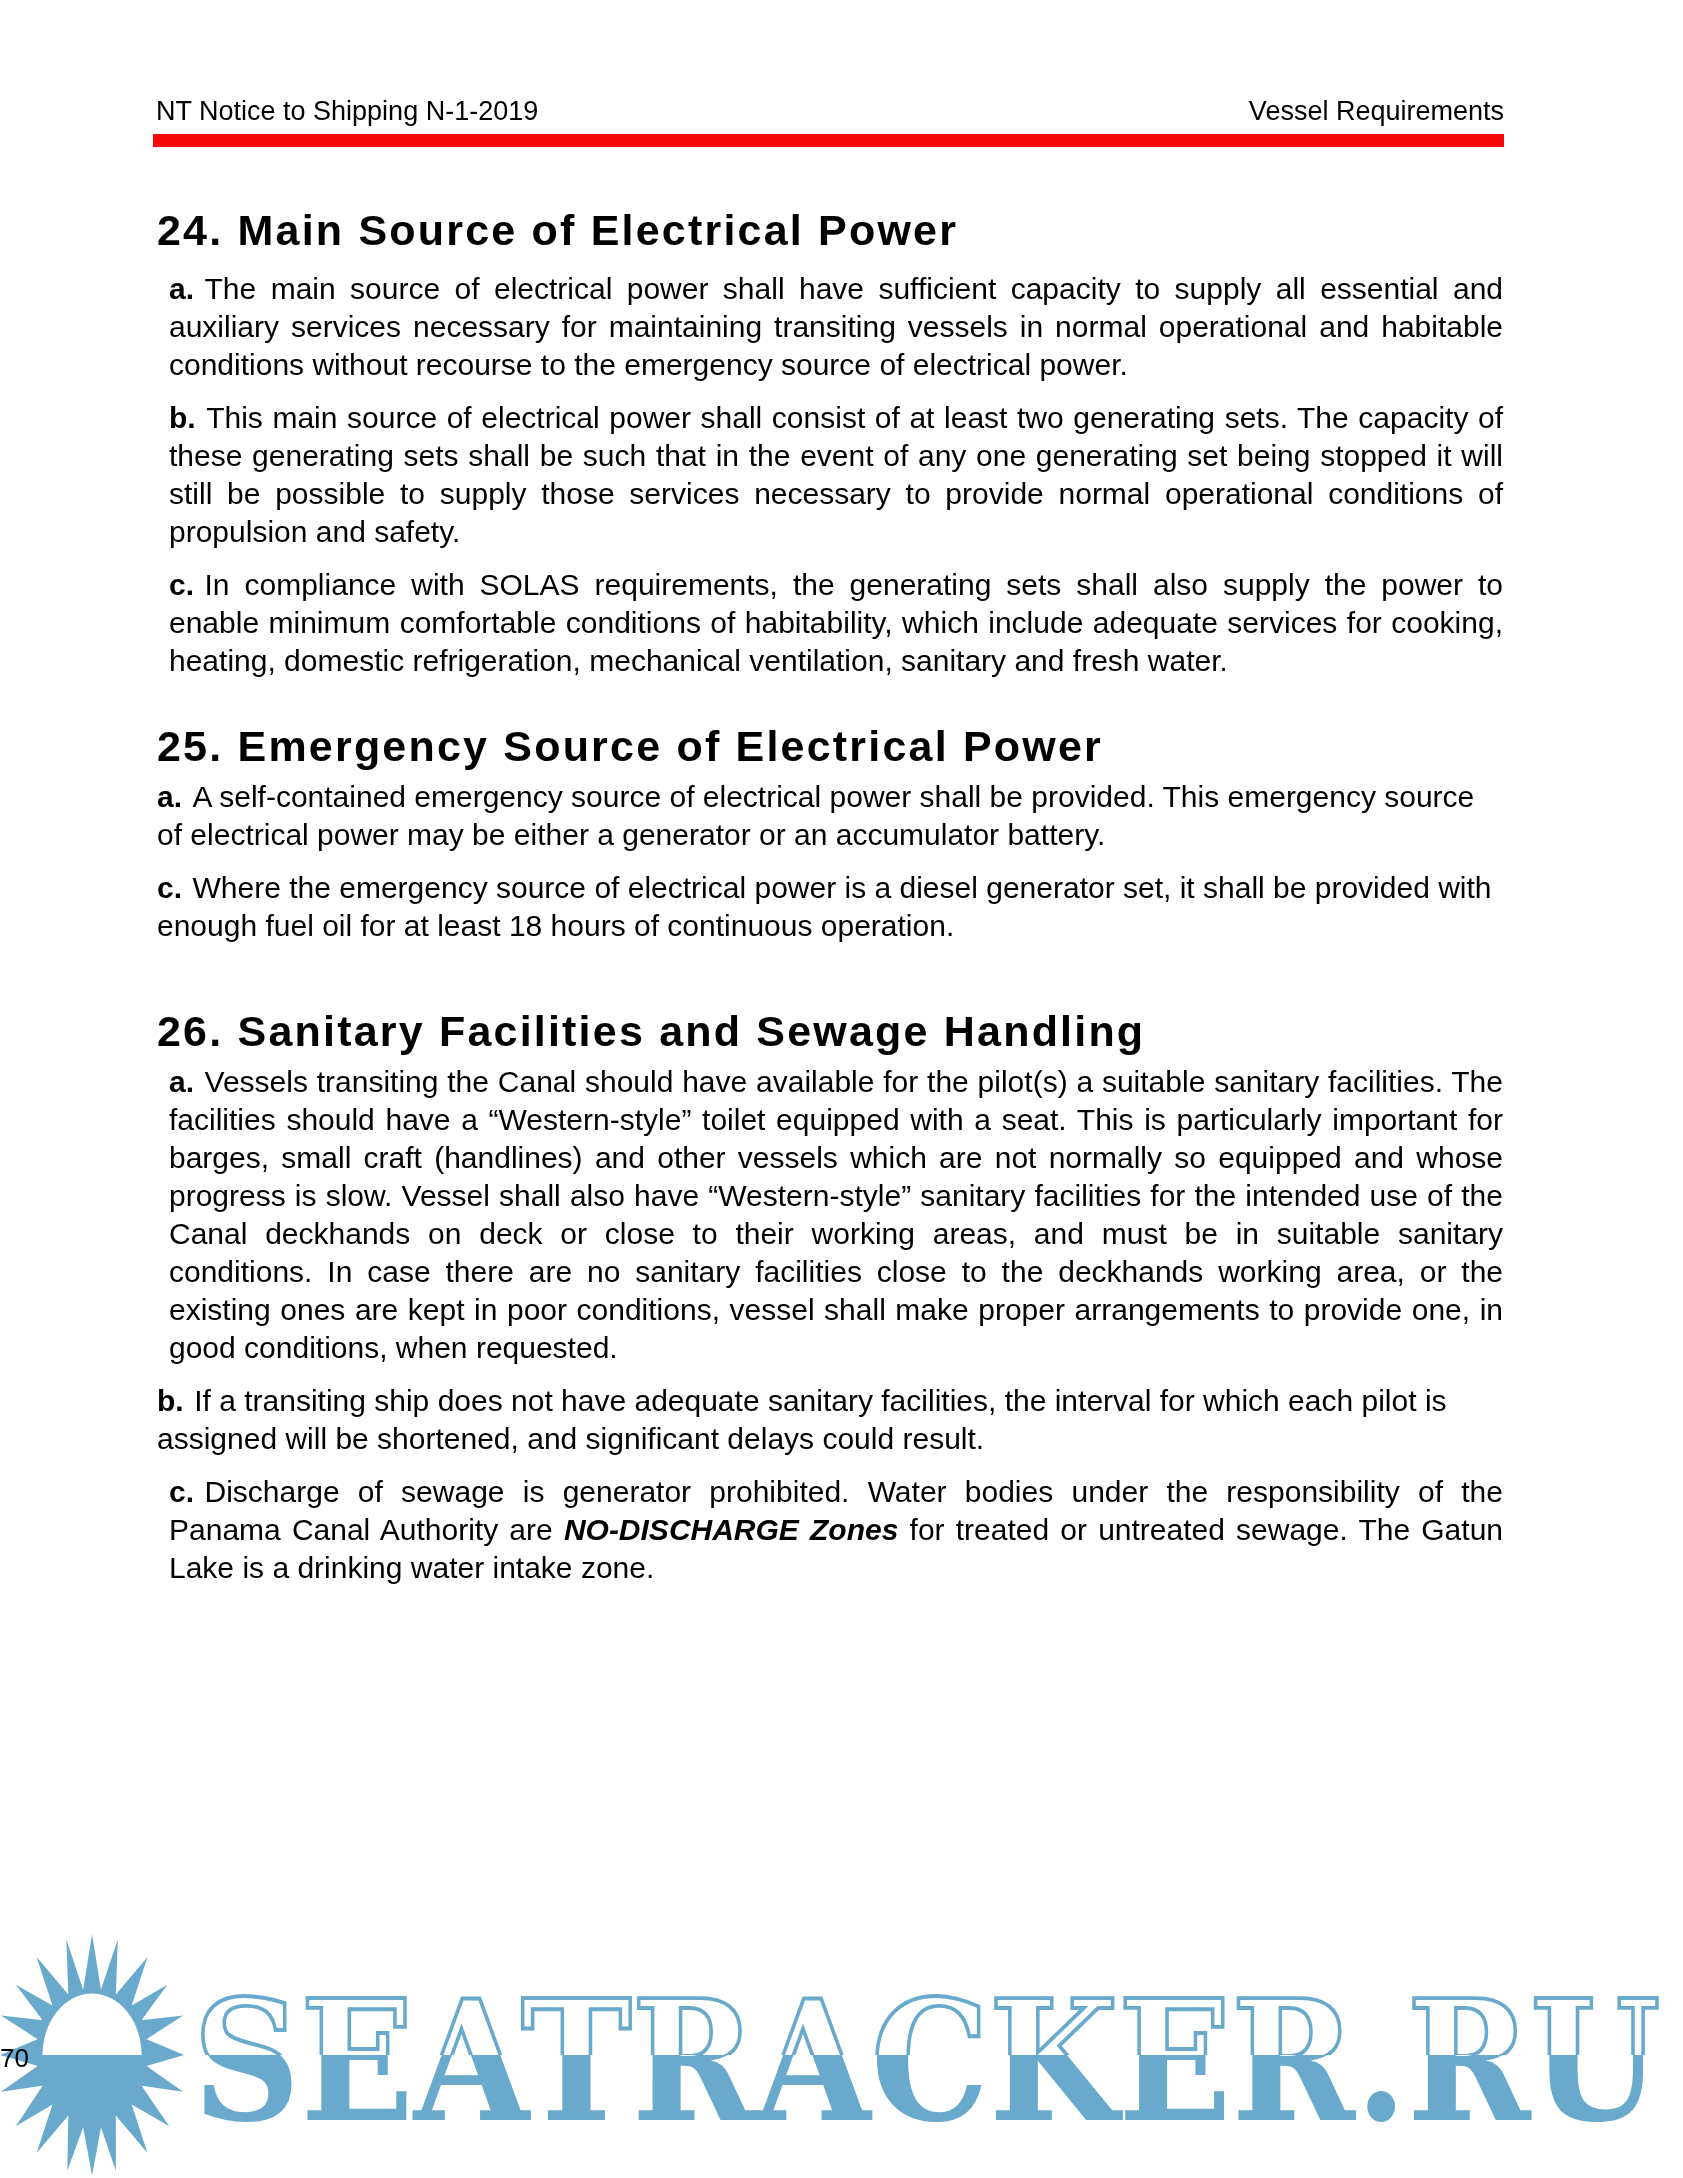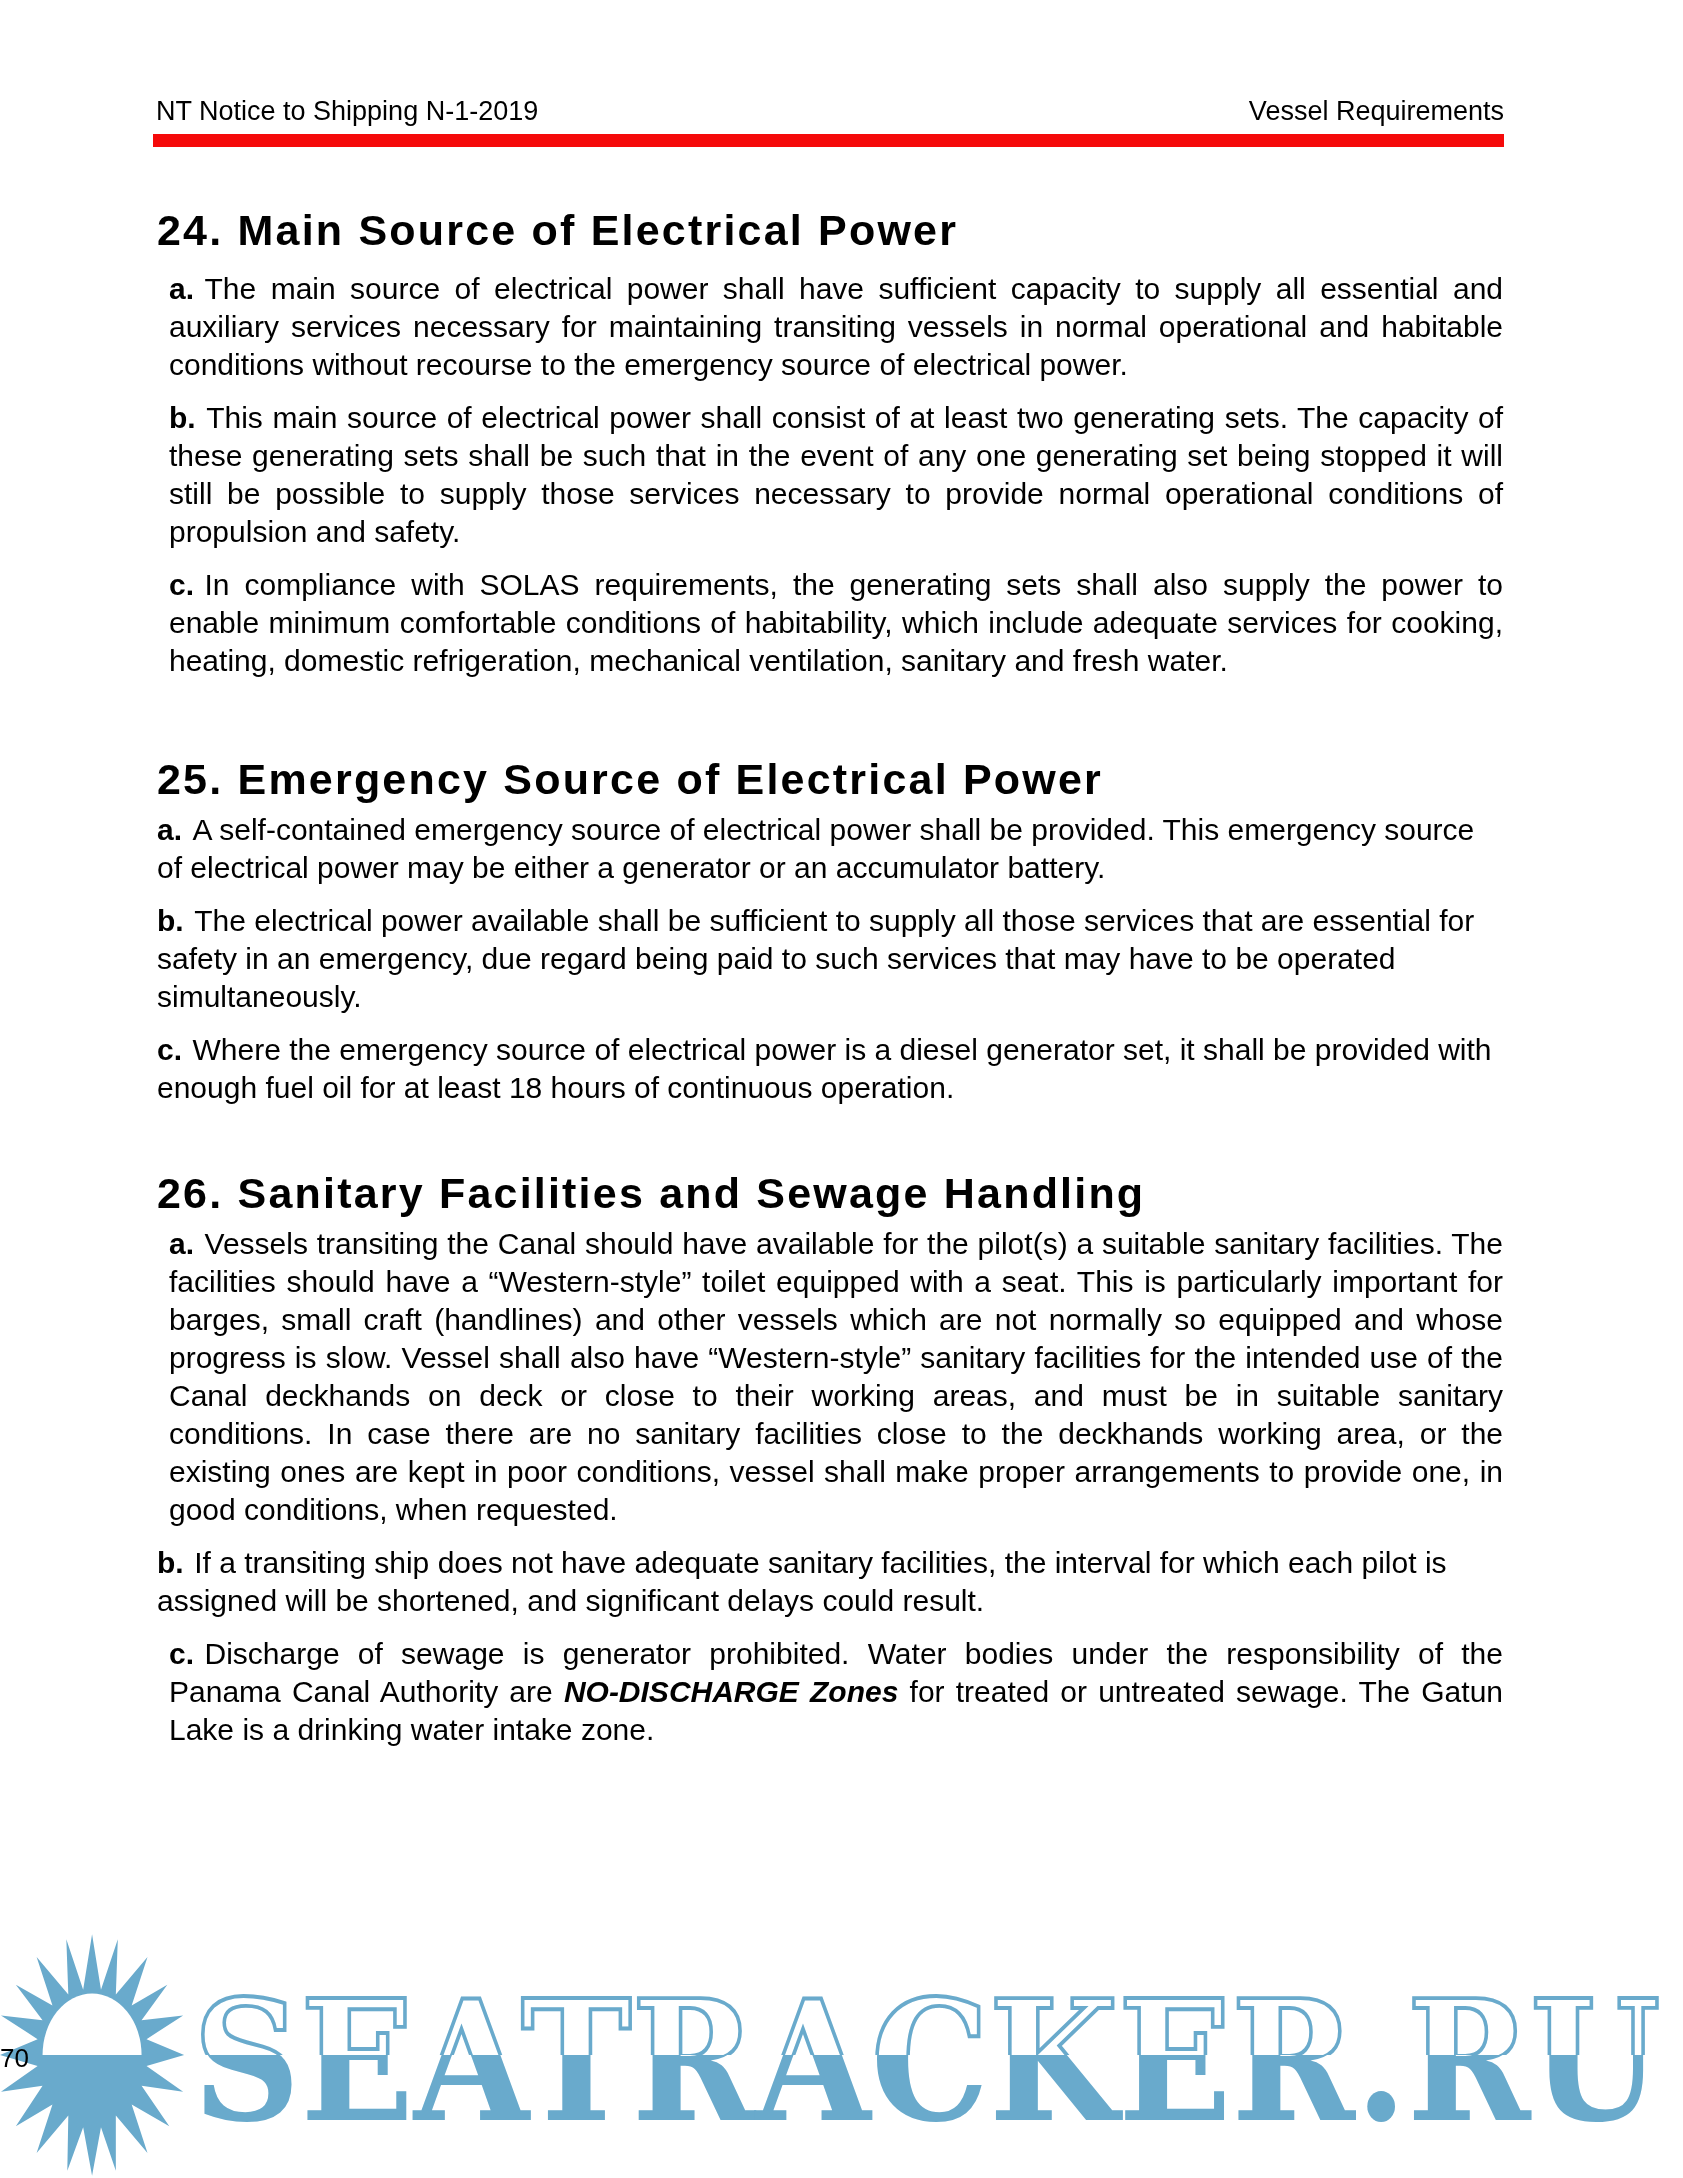--- a/index.html
+++ b/index.html
@@ -12,21 +12,21 @@
   .content { position: absolute; left: 157px; top: 203px; width: 1346px; }
   .section-title { font-size: 43px; font-weight: bold; letter-spacing: 2.2px; margin: 0; line-height: 55px; }
   .para { font-size: 30px; line-height: 38px; margin: 0; }
   .para .label { font-weight: bold; margin-right: 0.35em; }
   .para strong { font-weight: bold; font-style: italic; }
   .justify { text-align: justify; margin-left: 12px; }
   .left { text-align: left; }
   #sec-24 .section-title { margin-top: 0; }
   #sec-24 .para-a { margin-top: 12px; }
   .gap { margin-top: 15px; }
-  #sec-25 { margin-top: 72px; }
+  #sec-25 { margin-top: 39px; }
   #sec-25 .para-a { margin-top: 4px; }
   #sec-26 { margin-top: 59px; }
   #sec-26 .para-a { margin-top: 4px; }
   .page-number { position: absolute; left: 0; width: 1366px; top: 2043px; text-align: left; font-size: 26px; z-index: 3; }
   .watermark { position: absolute; left: 0; top: 1931px; width: 1683px; height: 248px; z-index: 2; }
 </style>
 </head>
 <body>
 
 <div class="page-header">
@@ -40,21 +40,20 @@
   <div id="sec-24">
     <h2 class="section-title">24. Main Source of Electrical Power</h2>
     <p class="para justify para-a"><span class="label">a.</span><span>The main source of electrical power shall have sufficient capacity to supply all essential and auxiliary services necessary for maintaining transiting vessels in normal operational and habitable conditions without recourse to the emergency source of electrical power.</span></p>
     <p class="para justify gap"><span class="label">b.</span><span>This main source of electrical power shall consist of at least two generating sets.  The capacity of these generating sets shall be such that in the event of any one generating set being stopped it will still be possible to supply those services necessary to provide normal operational conditions of propulsion and safety.</span></p>
     <p class="para justify gap"><span class="label">c.</span><span>In compliance with SOLAS requirements, the generating sets shall also supply the power to enable minimum comfortable conditions of habitability, which include adequate services for cooking, heating, domestic refrigeration, mechanical ventilation, sanitary and fresh water.</span></p>
   </div>
 
   <div id="sec-25">
     <h2 class="section-title">25. Emergency Source of Electrical Power</h2>
     <p class="para left para-a"><span class="label">a.</span><span>A self-contained emergency source of electrical power shall be provided. This emergency source of electrical power may be either a generator or an accumulator battery.</span></p>
-    <p class="para left gap"><span class="label">b.</span><span>The electrical power available shall be sufficient to supply all those services that are essential for safety in an emergency, due regard being paid to such services that may have to be operated simultaneously.</span></p>
     <p class="para left gap"><span class="label">c.</span><span>Where the emergency source of electrical power is a diesel generator set, it shall be provided with enough fuel oil for at least 18 hours of continuous operation.</span></p>
   </div>
 
   <div id="sec-26">
     <h2 class="section-title">26. Sanitary Facilities and Sewage Handling</h2>
     <p class="para justify para-a"><span class="label">a.</span><span>Vessels transiting the Canal should have available for the pilot(s) a suitable sanitary facilities. The facilities should have a “Western-style” toilet equipped with a seat. This is particularly important for barges, small craft (handlines) and other vessels which are not normally so equipped and whose progress is slow. Vessel shall also have “Western-style” sanitary facilities for the intended use of the Canal deckhands on deck or close to their working areas, and must be in suitable sanitary conditions.  In case there are no sanitary facilities close to the deckhands working area, or the existing ones are kept in poor conditions, vessel shall make proper arrangements to provide one, in good conditions, when requested.</span></p>
     <p class="para left gap"><span class="label">b.</span><span>If a transiting ship does not have adequate sanitary facilities, the interval for which each pilot is assigned will be shortened, and significant delays could result.</span></p>
     <p class="para justify gap"><span class="label">c.</span><span>Discharge of sewage is generator prohibited.  Water bodies under the responsibility of the Panama Canal Authority are </span><strong>NO-DISCHARGE Zones</strong><span> for treated or untreated sewage.  The Gatun Lake is a drinking water intake zone.</span></p>
   </div>
 

